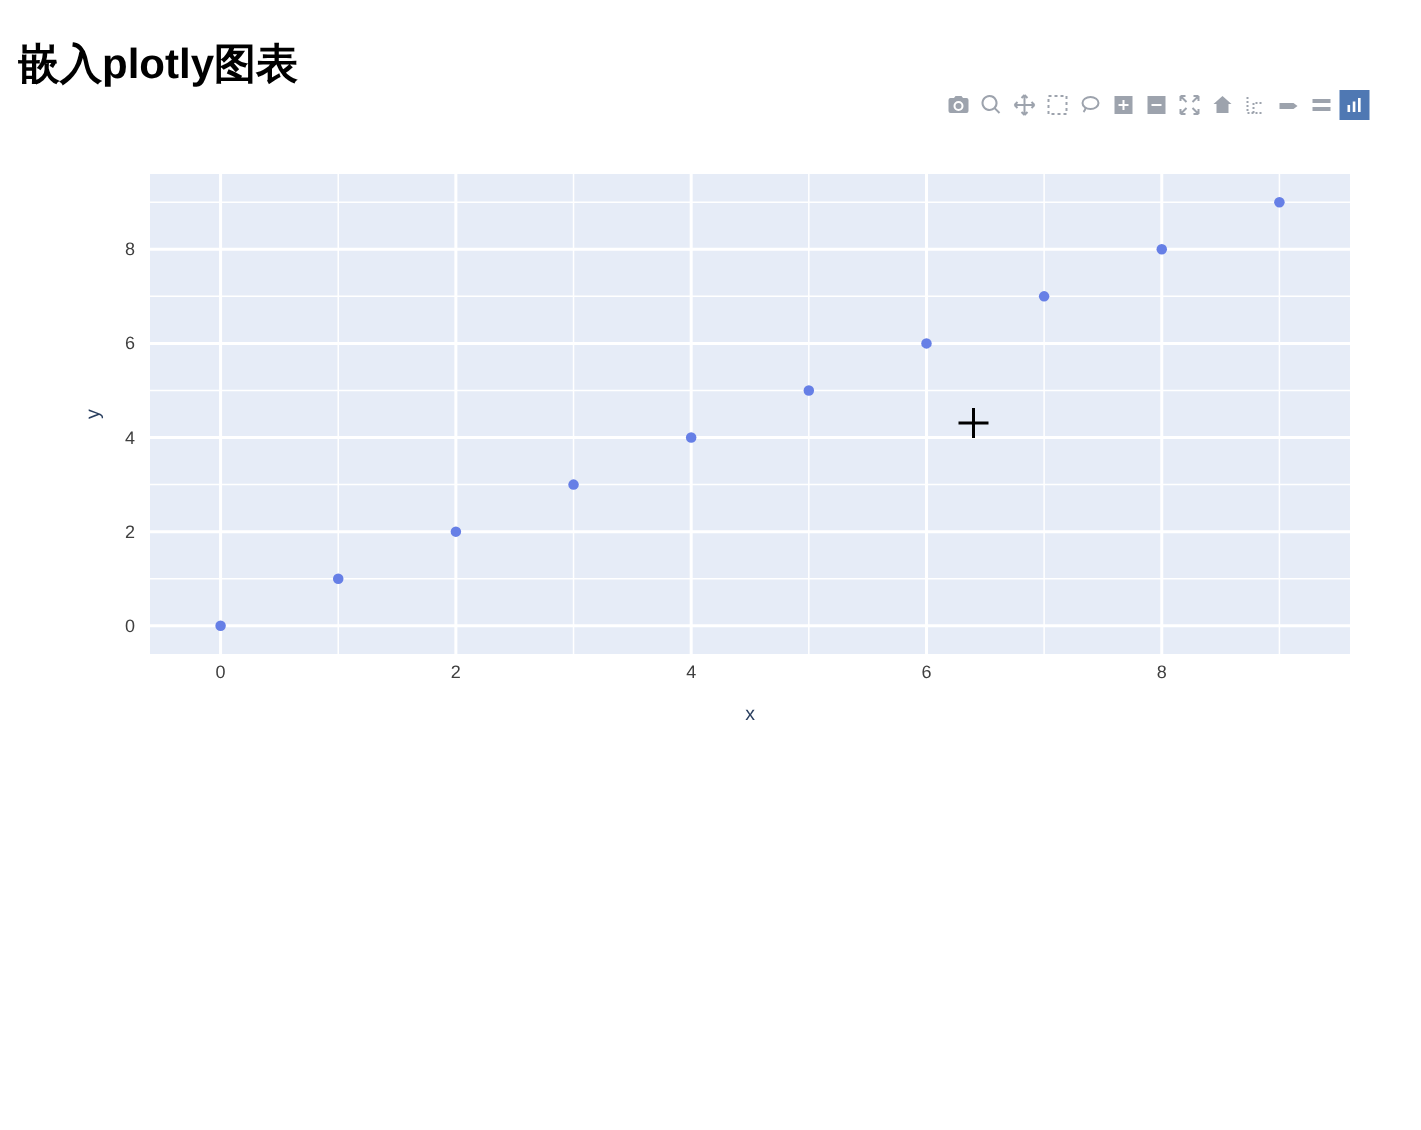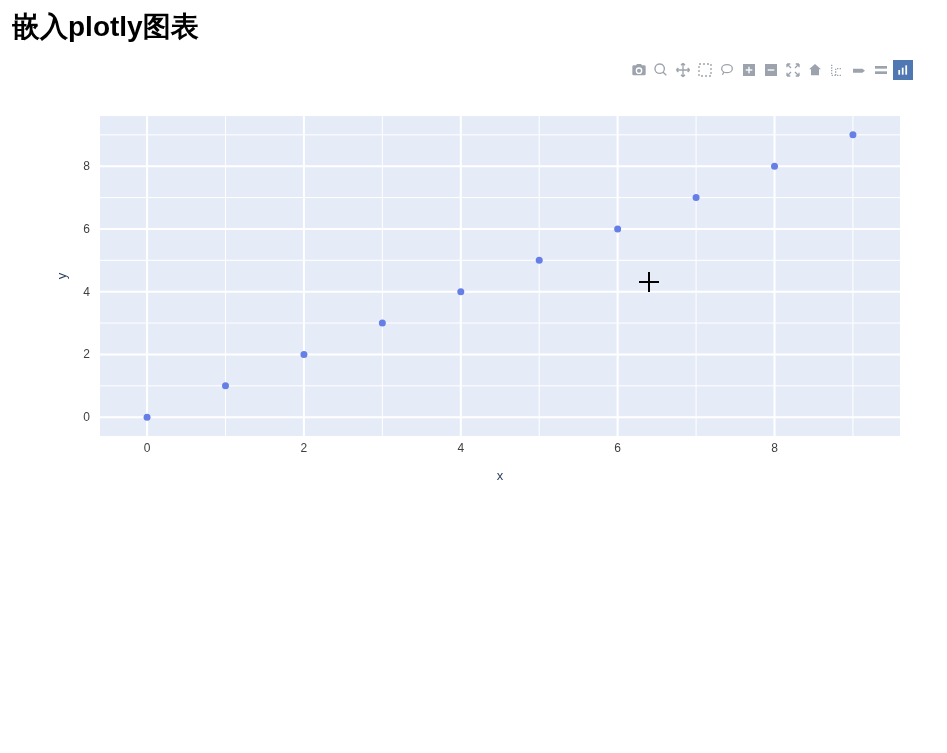--- a/index.html
+++ b/index.html
@@ -1,18 +1,18 @@
 <!DOCTYPE html>
 <html><head>
 <meta charset="utf-8">
 <style>
   * { box-sizing: border-box; }
   html, body { margin: 0; padding: 0; background: #fff; font-family: Arial, "Microsoft YaHei", sans-serif; }
   .page { width: 947px; height: 753px; position: relative; padding: 8px 12px; }
-  h1.title { font-size: 28px; font-weight: 900; margin: 0 0 8px 0; color:#000; }
+  h1.title { font-size: 28px; font-weight: 900; margin: 16px 0 8px 0; color:#000; }
   .modebar {
     position: absolute; top: 60px; right: 34px; display: flex; gap: 2px;
   }
   .modebar .btn {
     width: 20px; height: 20px; display: flex; align-items: center; justify-content: center;
     color: #9da3ad; cursor: pointer;
   }
   .modebar .btn svg { width: 16px; height: 16px; display:block; }
   .modebar .btn.logo { background: #4f78b3; color: #fff; }
   .modebar .btn.logo svg { width: 14px; height: 14px; }

